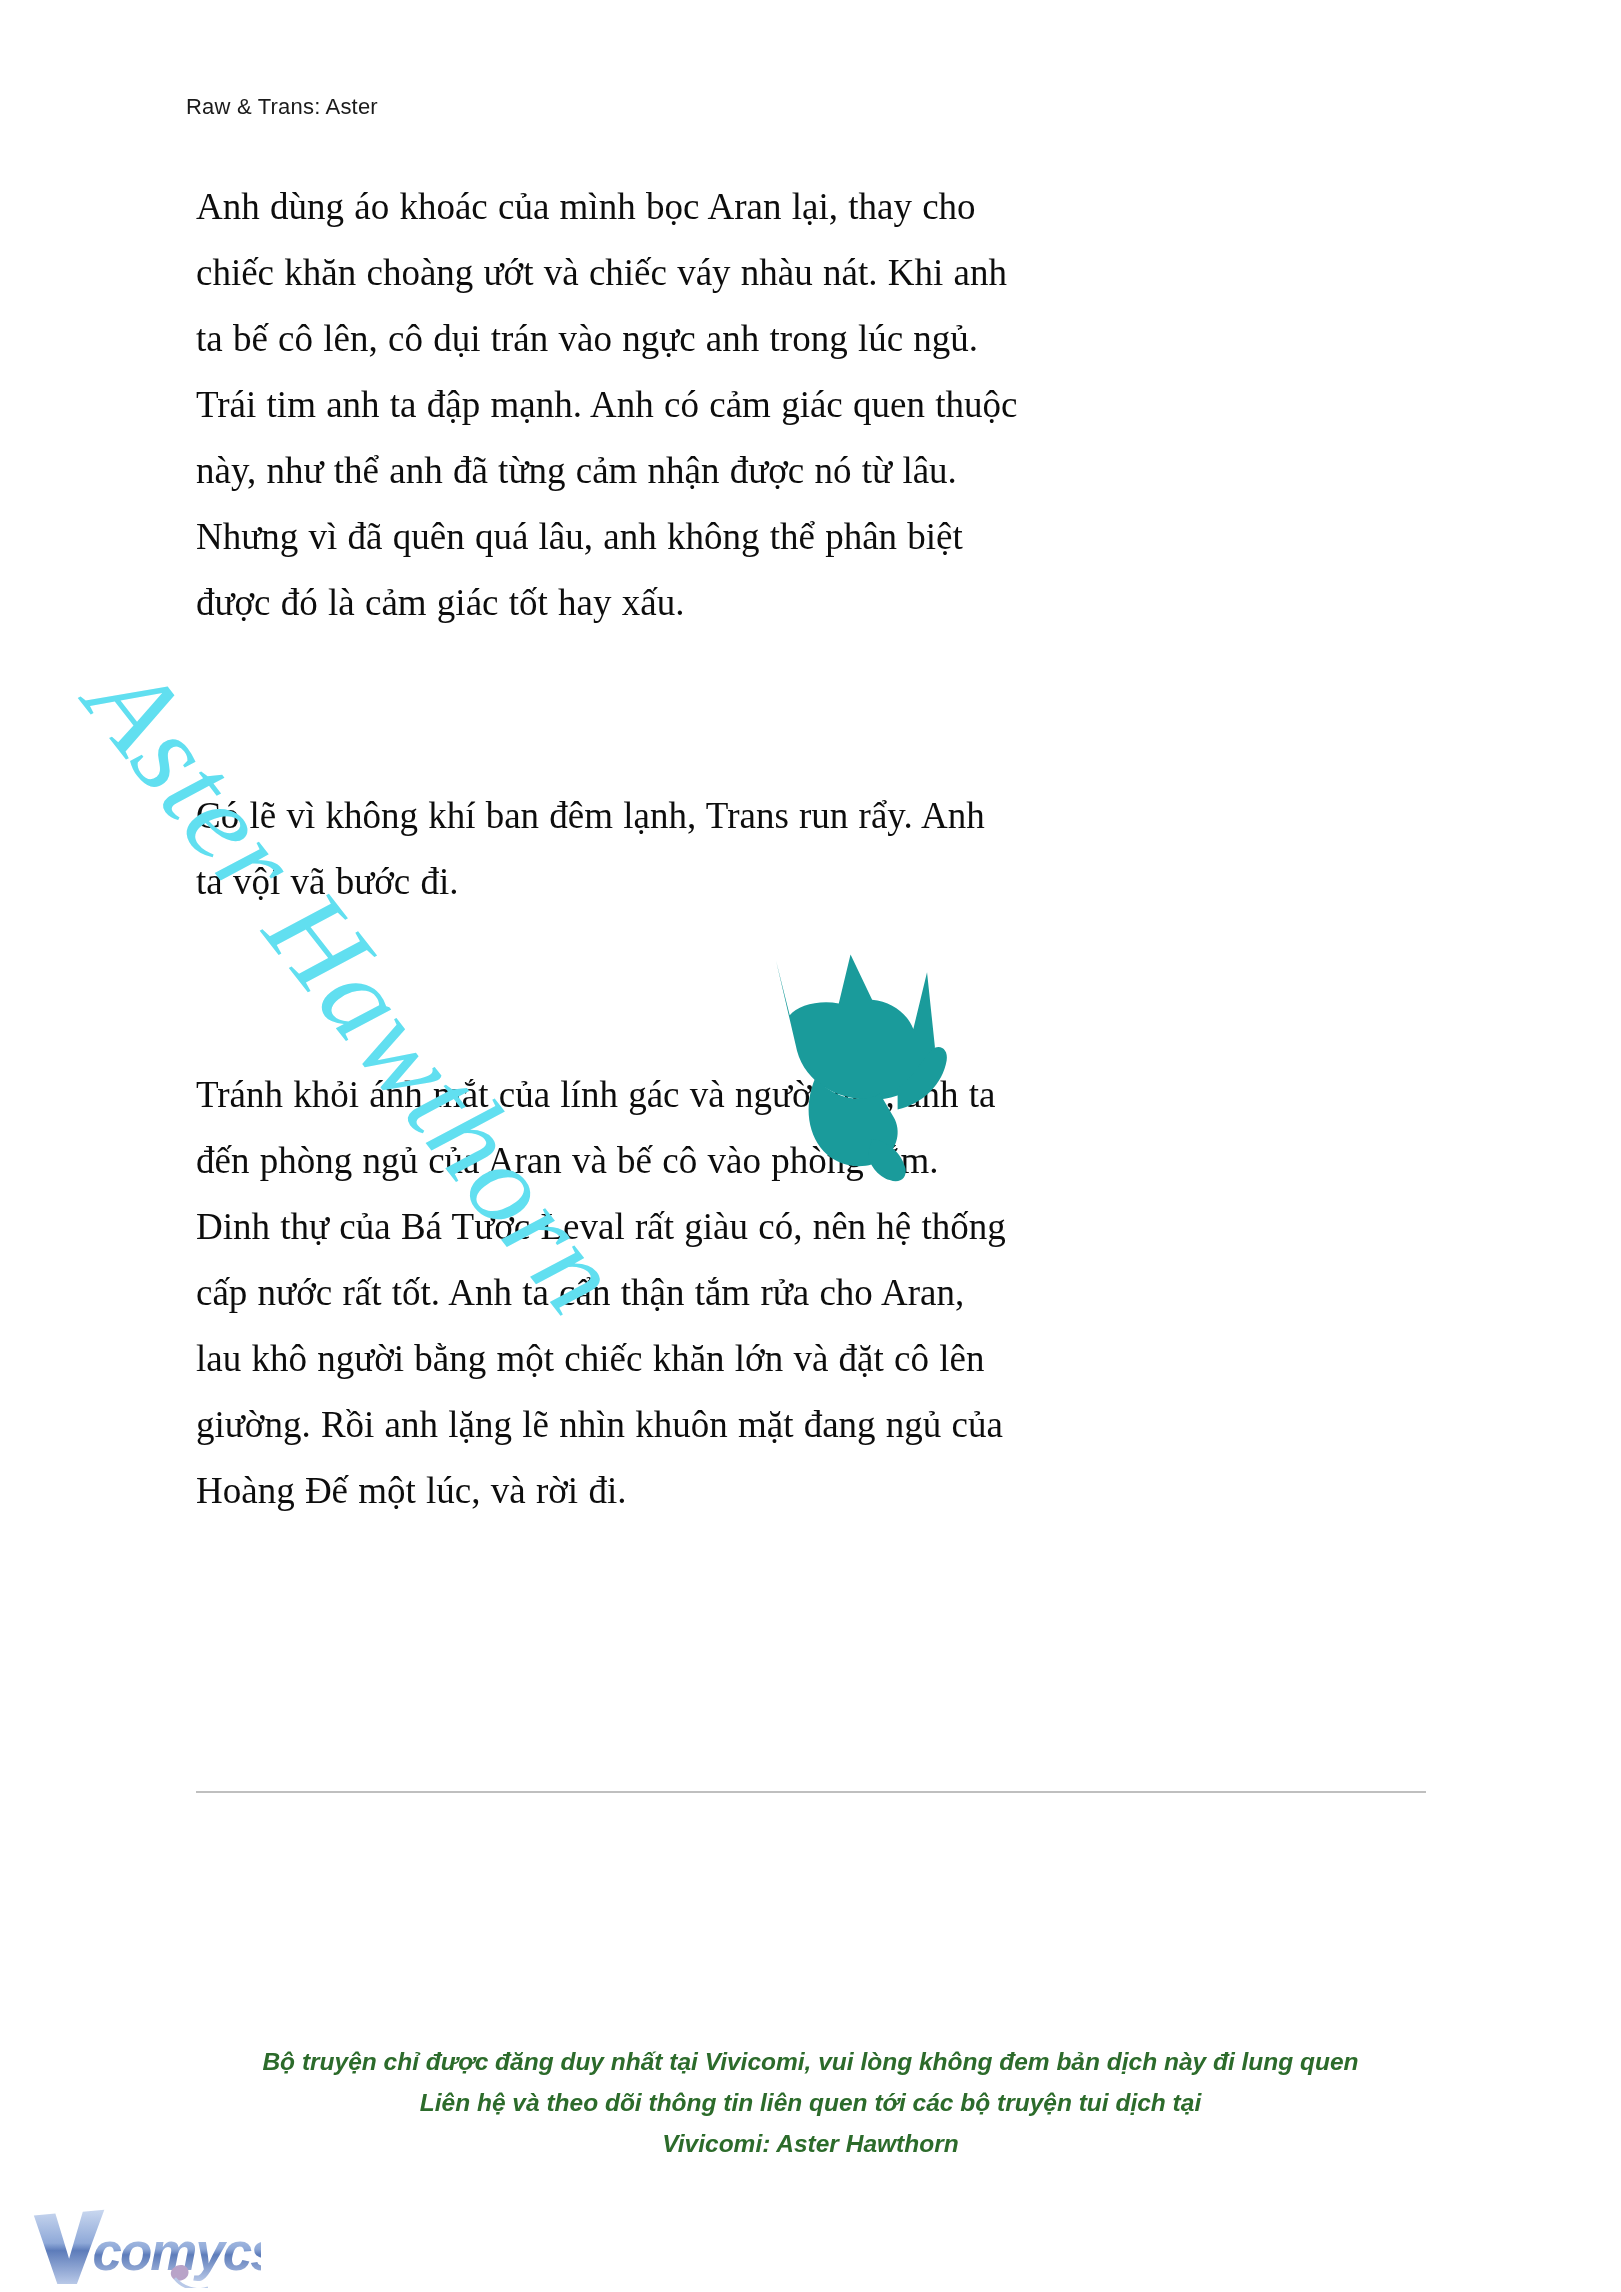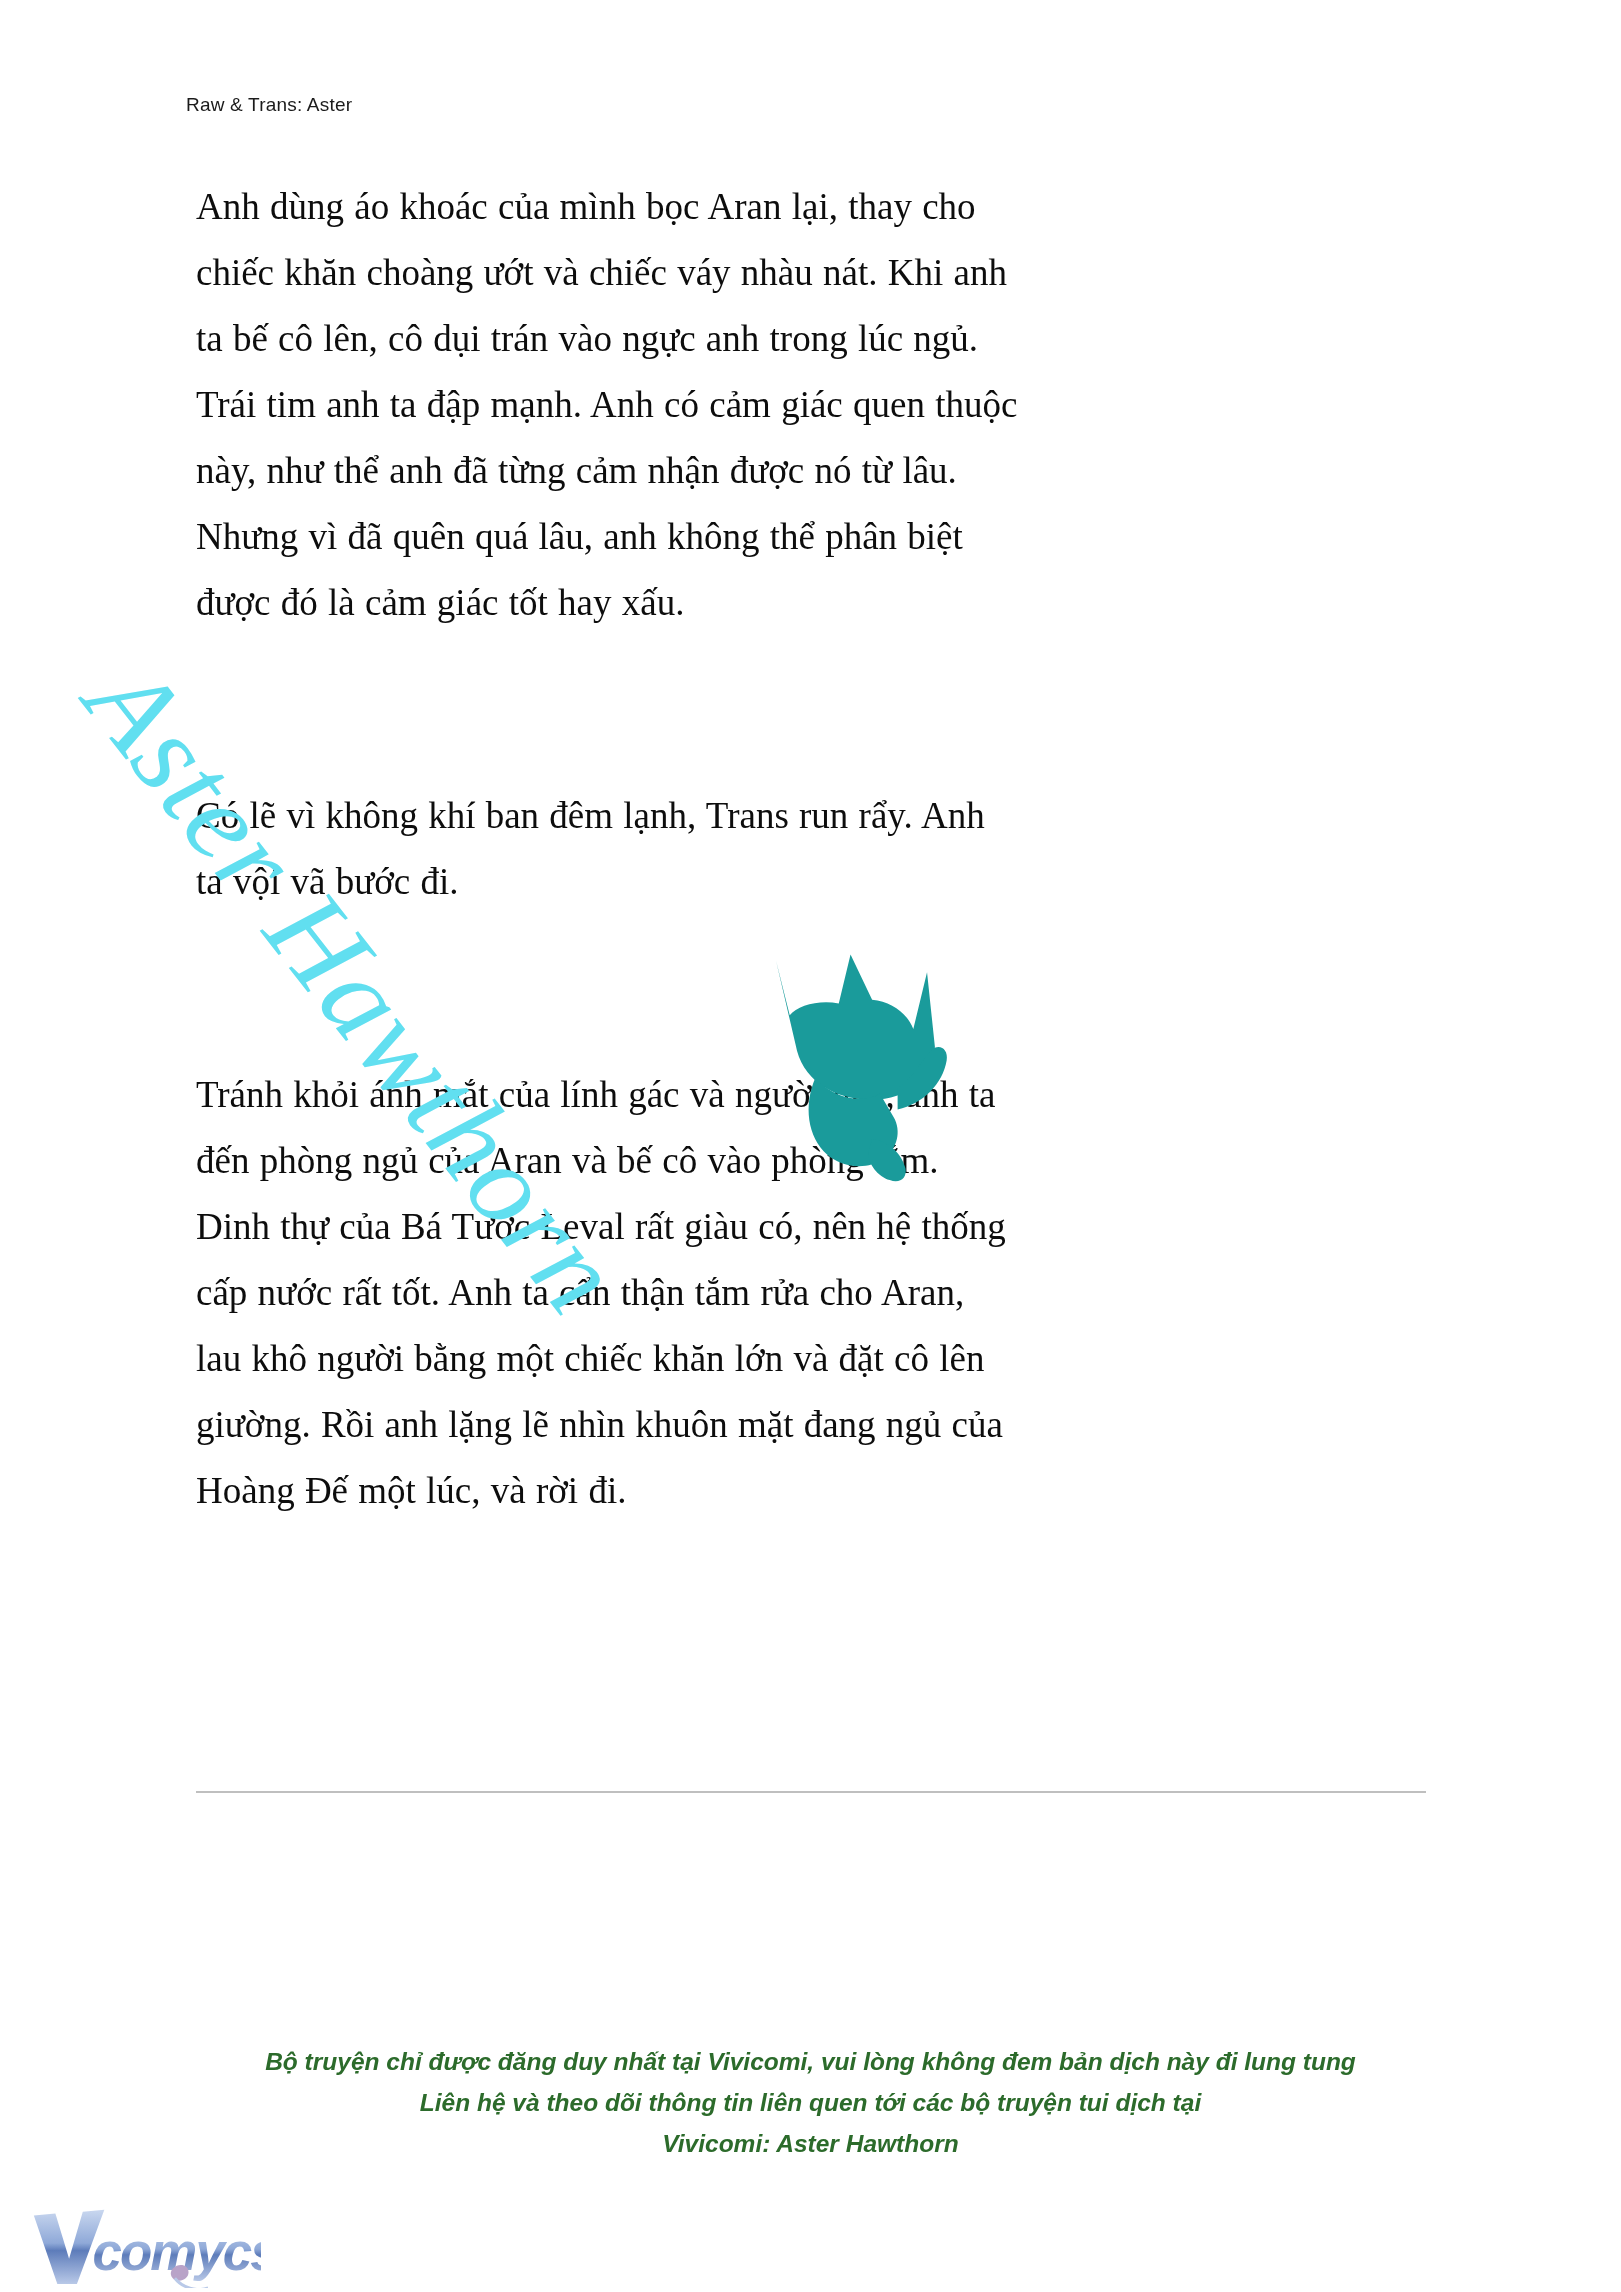--- a/index.html
+++ b/index.html
@@ -20,21 +20,21 @@
     inset: 0;
     background: #ffffff;
   }
 
   
   .header {
     position: absolute;
     top: 94px;
     left: 186px;
     font-family: "Liberation Sans", sans-serif;
-    font-size: 19px;
+    font-size: 22px;
     color: #1b1b1b;
     letter-spacing: 0.2px;
     white-space: nowrap;
   }
 
   
   .content {
     position: absolute;
     top: 174px;
     left: 196px;
@@ -152,21 +152,21 @@
 
         <path d="M176 182 C202 176 222 156 226 132 C228 120 218 114 210 122
                  C200 132 192 150 176 160 Z"></path>
       </g>
     </svg>
   </div>
 
   <div class="divider"></div>
 
   <div class="footer">
-    <div class="footer-line">Bộ truyện chỉ được đăng duy nhất tại Vivicomi, vui lòng không đem bản dịch này đi lung tung</div>
+    <div class="footer-line">Bộ truyện chỉ được đăng duy nhất tại Vivicomi, vui lòng không đem bản dịch này đi lung quen</div>
     <div class="footer-line">Liên hệ và theo dõi thông tin liên quen tới các bộ truyện tui dịch tại</div>
     <div class="footer-line">Vivicomi: Aster Hawthorn</div>
   </div>
 
   <div class="logo">
     <svg width="235" height="94" viewBox="0 0 240 96">
       <defs>
         <linearGradient id="lg" x1="0" y1="0" x2="0" y2="1">
           <stop offset="0%" stop-color="#c9d7ef"></stop>
           <stop offset="45%" stop-color="#8fa9d8"></stop>

